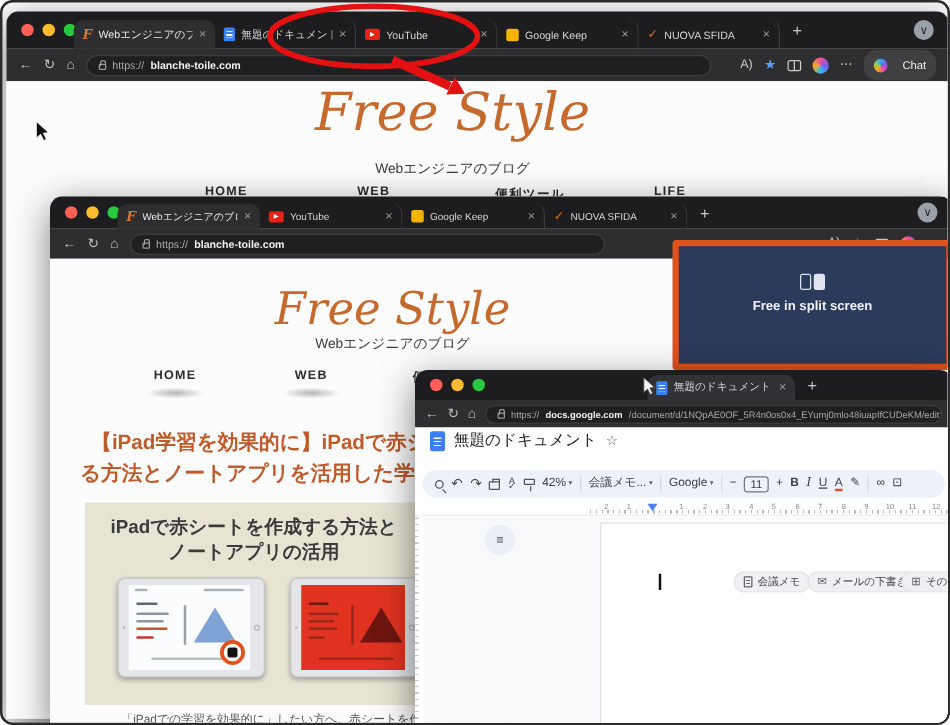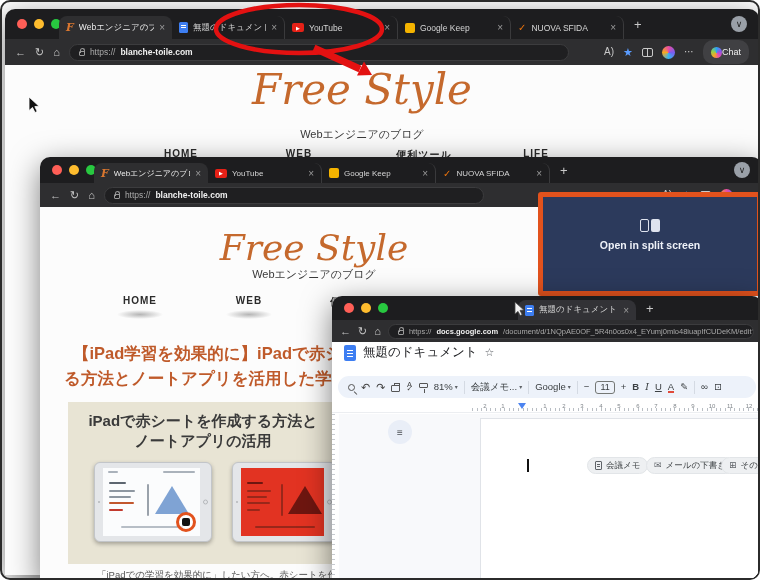--- a/index.html
+++ b/index.html
@@ -31,21 +31,21 @@
   .pill .host{color:#efefef;font-weight:bold;}
   .lock{width:6px;height:5px;border:1px solid #9a9a9a;border-radius:1px;position:relative;margin-top:3px;flex:0 0 auto;}
   .lock::before{content:"";position:absolute;top:-4px;left:0.5px;width:3px;height:4px;border:1px solid #9a9a9a;
     border-bottom:none;border-radius:3px 3px 0 0;}
   .spacer{flex:1;}
   .tbic{color:#c9c9c9;font-size:10px;line-height:1;flex:0 0 auto;}
   .star-on{color:#5a9cff;font-size:11px;}
   .avatar{width:13px;height:13px;border-radius:50%;background:conic-gradient(#e94ca1,#7a5cf0,#35b5f0,#f6a821,#e94ca1);flex:0 0 auto;}
   .splitic{width:11px;height:9px;border:1px solid #c9c9c9;border-radius:2px;position:relative;flex:0 0 auto;}
   .splitic::after{content:"";position:absolute;left:50%;top:0;bottom:0;width:1px;background:#c9c9c9;}
-  .chatbtn{display:flex;align-items:center;gap:0;background:#404043;border-radius:10px;height:16px;
+  .chatbtn{display:flex;align-items:center;gap:12px;background:#404043;border-radius:10px;height:16px;
     padding:12px 8px;color:#f0f0f0;font-size:9px;flex:0 0 auto;}
   .chatic{width:11px;height:11px;border-radius:50%;background:conic-gradient(#2aa4f4,#8a57e9,#e94caf,#f6a821,#8fd14f,#2aa4f4);}
 
   
   .flogo{font-family:"DejaVu Serif",serif;font-style:italic;font-weight:bold;color:#d8762f;font-size:11px;flex:0 0 auto;}
   .docicon-sm{width:9px;height:11px;background:#3d7ef2;border-radius:1.5px;position:relative;flex:0 0 auto;}
   .docicon-sm::after{content:"";position:absolute;left:2px;right:2px;top:3px;height:5px;
     background:repeating-linear-gradient(#fff 0 1px,transparent 1px 2.5px);}
   .yticon{width:12px;height:9px;background:#e62117;border-radius:2px;color:#fff;font-size:5px;
     display:flex;align-items:center;justify-content:center;flex:0 0 auto;}
@@ -355,21 +355,21 @@
       </div>
     </div>
   </div>
 
   <div class="split-box">
     <div class="split-inner">
       <div class="split-ic">
         <span class="sl"></span>
           <span class="sr"></span>
       </div>
-      <div class="split-lbl">Open in split screen</div>
+      <div class="split-lbl">Free in split screen</div>
     </div>
   </div>
 
   <div class="win w3">
     <div class="tabbar">
       <div class="lights">
         <span class="light lr"></span>
         <span class="light ly"></span>
         <span class="light lg"></span>
       </div>
@@ -409,21 +409,21 @@
         <span class="tbtn">
           <span class="ic-spell">
               <span>A</span>
               <span>✓</span>
             </span>
         </span>
         <span class="tbtn">
             <span class="ic-paint"></span>
           </span>
         <span class="tbtn">
-          <span>81%</span>
+          <span>42%</span>
             <span class="cr">▾</span>
         </span>
         <span class="sep"></span>
         <span class="tbtn">
           <span>会議メモ...</span>
             <span class="cr">▾</span>
         </span>
         <span class="sep"></span>
         <span class="tbtn">
           <span>Google</span>

